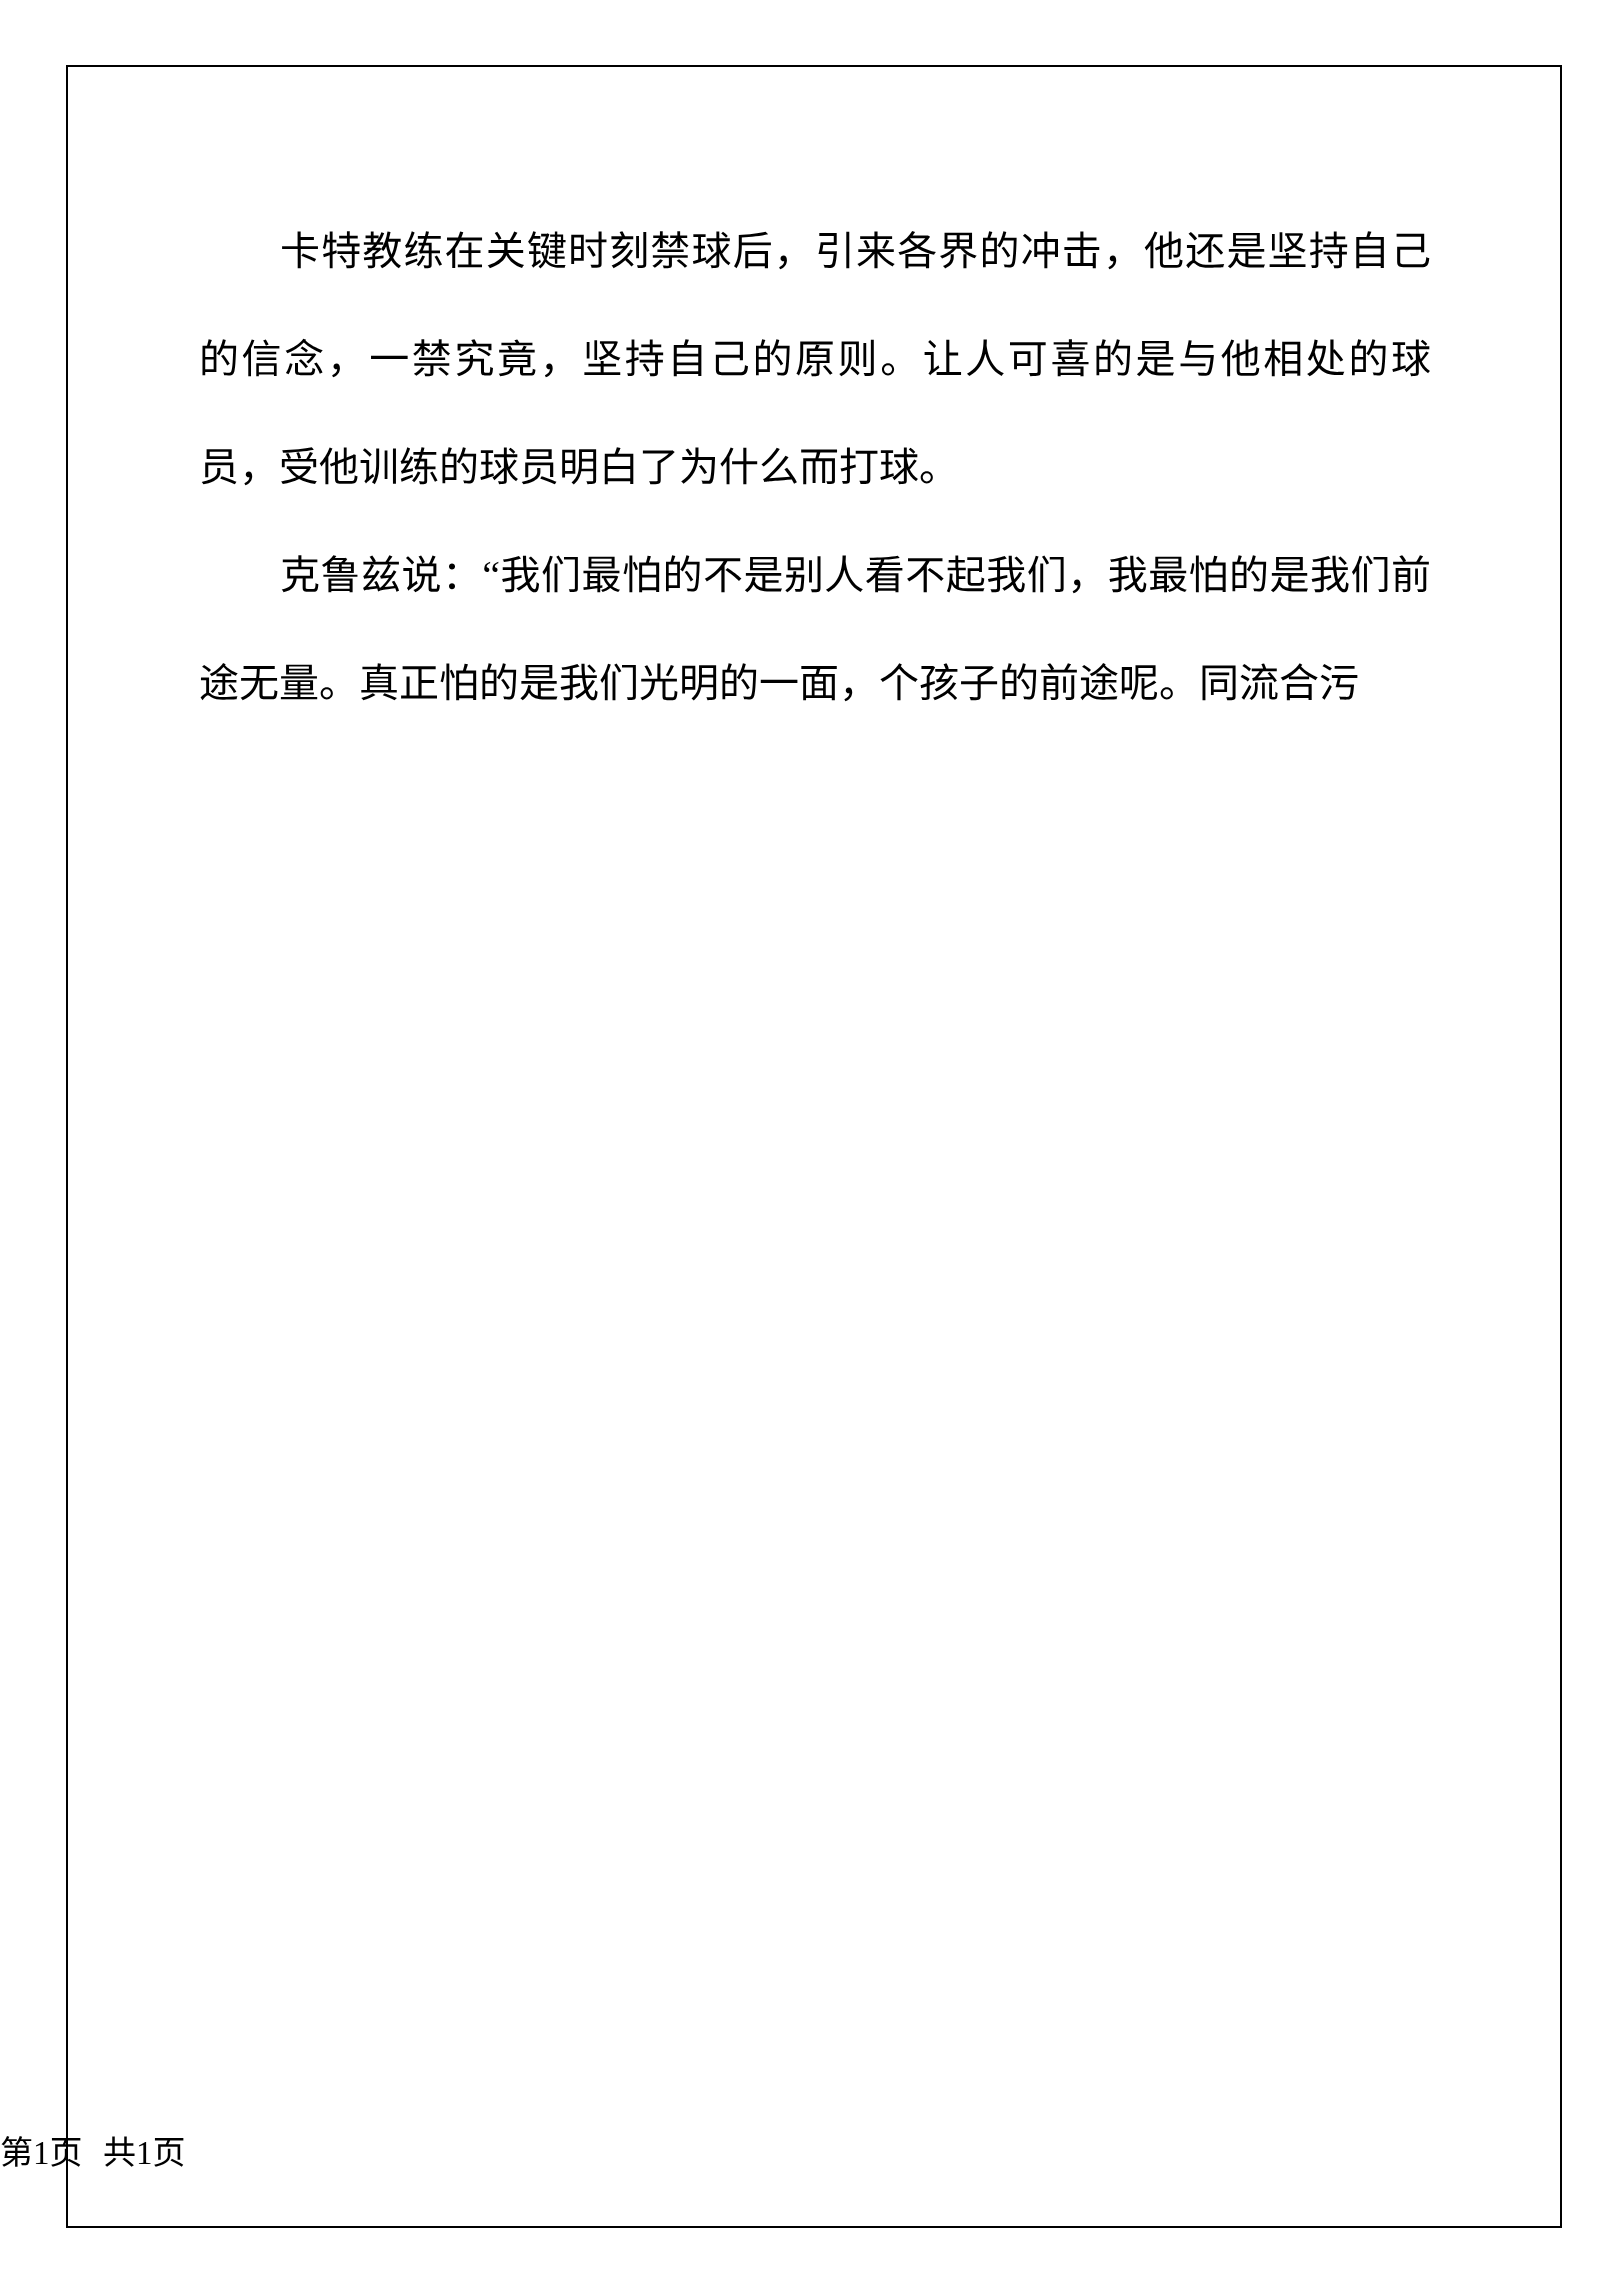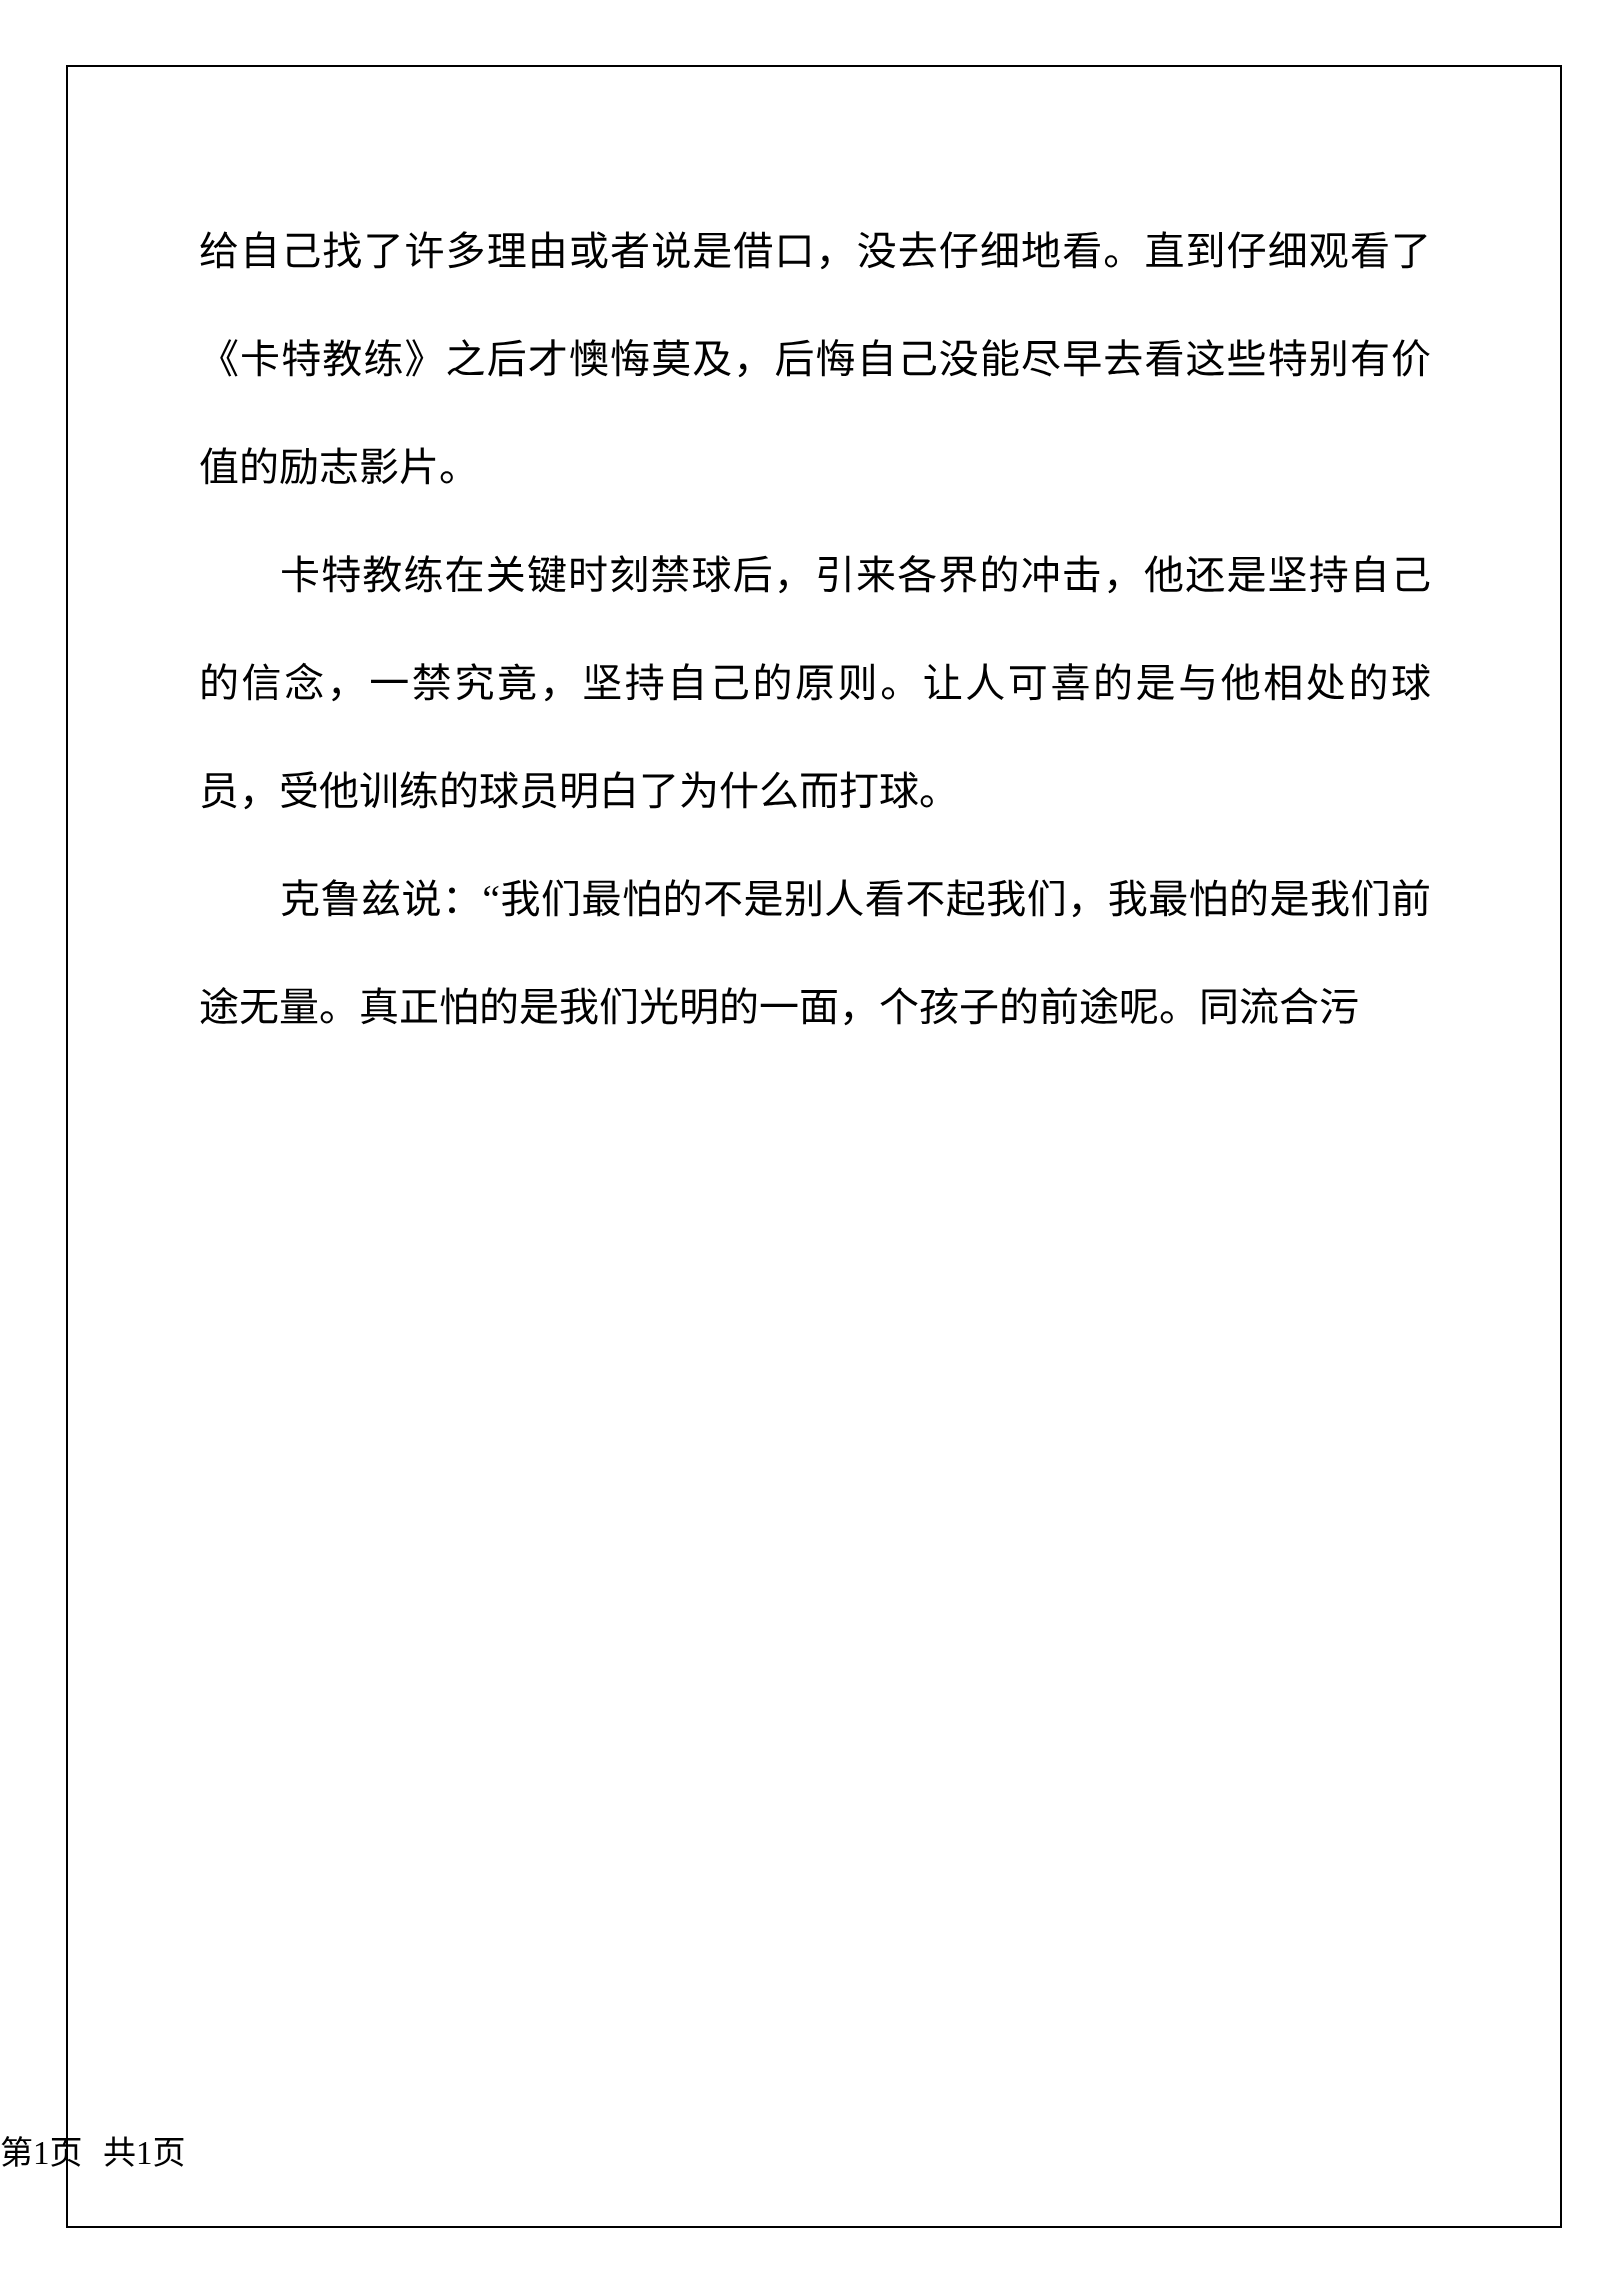--- a/index.html
+++ b/index.html
@@ -57,21 +57,20 @@
     margin-left: 0.62em;
   }
 </style>
 </head>
 <body>
 
 <div class="page">
   <div class="frame"></div>
 
   <div class="text-block">
-    <p class="para">给自己找了许多理由或者说是借口，没去仔细地看。直到仔细观看了《卡特教练》之后才懊悔莫及，后悔自己没能尽早去看这些特别有价值的励志影片。</p>
     <p class="para indent">卡特教练在关键时刻禁球后，引来各界的冲击，他还是坚持自己的信念，一禁究竟，坚持自己的原则。让人可喜的是与他相处的球员，受他训练的球员明白了为什么而打球。</p>
     <p class="para indent">克鲁兹说：“我们最怕的不是别人看不起我们，我最怕的是我们前途无量。真正怕的是我们光明的一面，个孩子的前途呢。同流合污</p>
   </div>
 
   <div class="footer">
     <span class="pagenum">第1页</span><span class="total">共1页</span>
   </div>
 </div>
 
 

